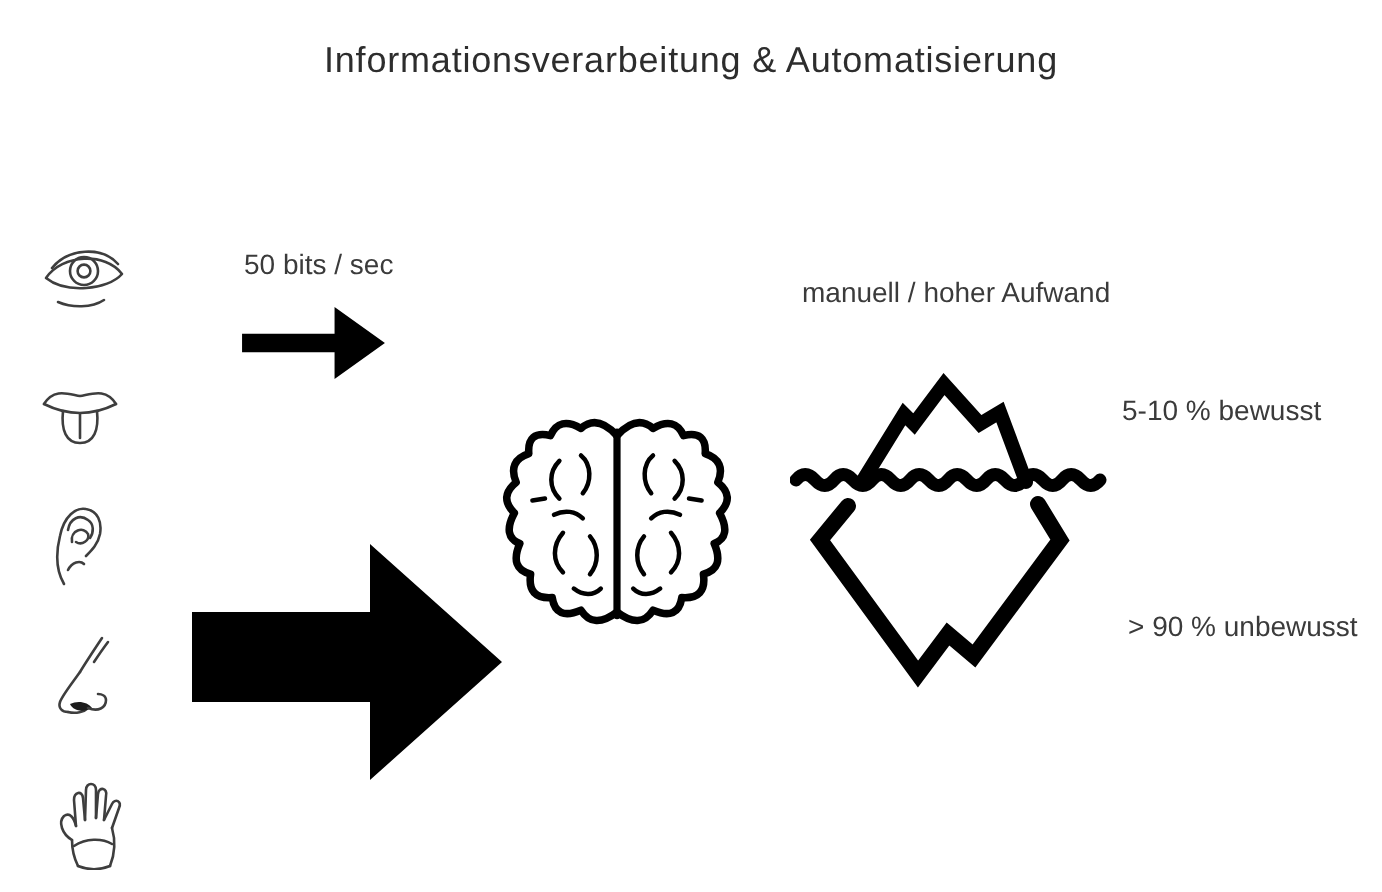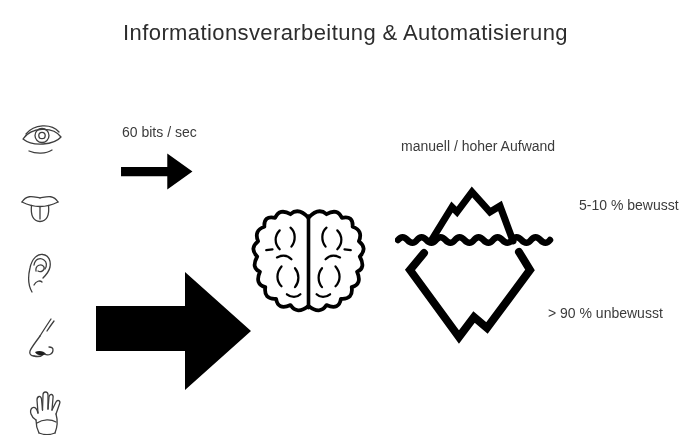--- a/index.html
+++ b/index.html
@@ -2,42 +2,42 @@
 <html><head>
 <meta charset="utf-8">
 <style>
   html,body { margin:0; padding:0; background:#ffffff; }
   .canvas {
     position:relative; width:691px; height:446px; background:#ffffff;
     font-family:"Liberation Sans", sans-serif; overflow:hidden;
   }
   .title {
     position:absolute; top:20px; left:0; width:100%; margin:0;
-    text-align:center; font-size:22px; font-weight:500; letter-spacing:0.4px;
+    text-align:center; font-size:18px; font-weight:500; letter-spacing:0.4px;
     color:#2d2d2d;
   }
   .label { position:absolute; font-size:14px; color:#3b3b3b; white-space:nowrap; }
   .icon { position:absolute; }
   .icon svg { display:block; }
   
   .sketch path, .sketch circle { fill:none; stroke:#3e3e3e; stroke-width:1.3; stroke-linecap:round; stroke-linejoin:round; }
   .sketch .fillspot { fill:#1c1c1c; stroke:none; }
   
   .ink-fill { fill:#000000; }
   
   .eye    { left:20px;  top:119px; }
   .mouth  { left:19px;  top:189px; }
   .ear    { left:25px;  top:251px; }
   .nose   { left:23px;  top:316px; }
   .hand   { left:26px;  top:389px; }
   .l-50   { left:122px; top:124px; }
   .l-11   { left:108px; top:401px; }
   .l-man  { left:401px; top:126px;margin-top:12px; }
-  .l-con  { left:579px; top:197px; }
-  .l-unc  { left:548px; top:305px; }
+  .l-con  { left:561px; top:197px; }
+  .l-unc  { left:564px; top:305px; }
   .l-aut  { left:376px; top:401px; }
   .arrow-sm { left:121px; top:153px; }
   .arrow-lg { left:96px;  top:272px; }
   .brain    { left:250px; top:205px; }
   .berg     { left:395px; top:183px; }
 </style>
 </head>
 <body>
 
 <div class="canvas">
@@ -90,21 +90,21 @@
       <path d="M12,24 L11,11 C11,7 15,6 15.5,10 L16.5,21"></path>
       <path d="M16.5,21 L17,6 C17,2 22,2 22,6 L22,20"></path>
       <path d="M22,20 L23,8 C23.5,4 28,5 27,9 L26,21"></path>
       <path d="M26,21 L30,13 C31.5,10 35,11.5 33.5,15 L30,25"></path>
       <path d="M30,25 C32,32 31,39 29,44"></path>
       <path d="M13,44 C18,46 24,46 29,44"></path>
       <path d="M11,34 C17,30 25,30 30,33"></path>
     </svg>
   </div>
 
-  <div class="label l-50">60 bits / sec</div>
+  <div class="label l-50">50 bits / sec</div>
 
   <div class="icon arrow-sm">
     <svg width="72" height="37" viewBox="0 0 70 36">
       <polygon class="ink-fill" points="0,13.5 45,13.5 45,0.5 69.5,18 45,35.5 45,22.5 0,22.5"></polygon>
     </svg>
   </div>
 
   <div class="icon arrow-lg">
     <svg width="155" height="118" viewBox="0 0 155 118">
       <polygon class="ink-fill" points="0,34 89,34 89,0 155,59 89,118 89,79 0,79"></polygon>

